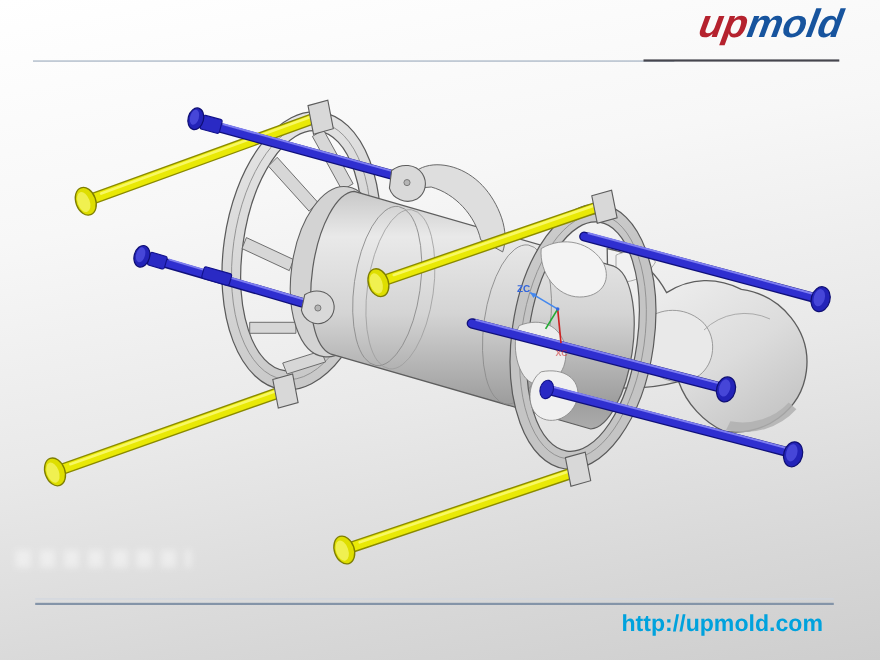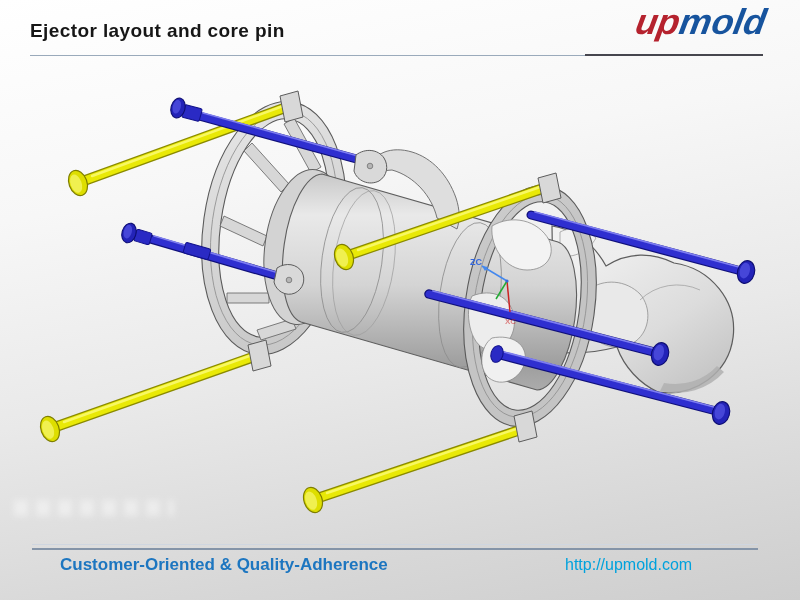--- a/index.html
+++ b/index.html
@@ -28,21 +28,21 @@
   }
   #logo-underline{position:absolute;left:585px;top:54px;width:178px;height:0;
     border-top:2.5px solid #46464e;}
   
   #footer-divider{position:absolute;left:32px;top:544px;width:726px;height:3px;
     border-top:1px solid #cfd6e0;border-bottom:2px solid #8494a8;}
   #footer-slogan{
     position:absolute;left:60px;top:555px;font-size:17px;font-weight:bold;color:#1d76c0;
   }
   #footer-url{
-    position:absolute;left:565px;top:556px;font-size:16px;font-weight:normal;color:#00a2dd;
+    position:absolute;left:565px;top:556px;font-size:21px;font-weight:bold;color:#00a2dd;
     text-decoration:none;
   }
   
   #watermark{
     position:absolute;left:14px;top:500px;width:160px;height:16px;opacity:.45;
     background:repeating-linear-gradient(90deg,
       rgba(255,255,255,.9) 0 14px, rgba(255,255,255,0) 14px 22px);
     filter:blur(3px);
   }
   #cad{position:absolute;left:0;top:0;}
@@ -247,26 +247,24 @@
       <line x1="507" y1="281" x2="482" y2="266" stroke="#4488ee" stroke-width="1.5"></line>
       <polygon points="482,266 488,267 485,271" fill="#4488ee"></polygon>
       <line x1="507" y1="281" x2="510" y2="312" stroke="#cc2222" stroke-width="1.5"></line>
       <line x1="507" y1="281" x2="496" y2="299" stroke="#22aa33" stroke-width="1.5"></line>
       <circle cx="507" cy="281" r="1.6" fill="#3366dd"></circle>
       <text x="470" y="265" font-size="9" font-weight="bold" fill="#3366dd">ZC</text>
       <text x="505" y="324" font-size="8" font-weight="bold" fill="rgba(204,40,40,.55)">XC</text>
     </g>
   </svg>
 
-  <div id="title">Ejector layout and core pin</div>
   <div id="title-underline"></div>
 
   <div id="logo">
     <div id="logo-word"><span class="logo-up">up</span><span class="logo-mold">mold</span></div>
   </div>
   <div id="logo-underline"></div>
 
   <div id="watermark"></div>
   <div id="footer-divider"></div>
-  <div id="footer-slogan">Customer-Oriented &amp; Quality-Adherence</div>
   <a id="footer-url" href="#">http://upmold.com</a>
 
 </div>
 
 </body></html>

